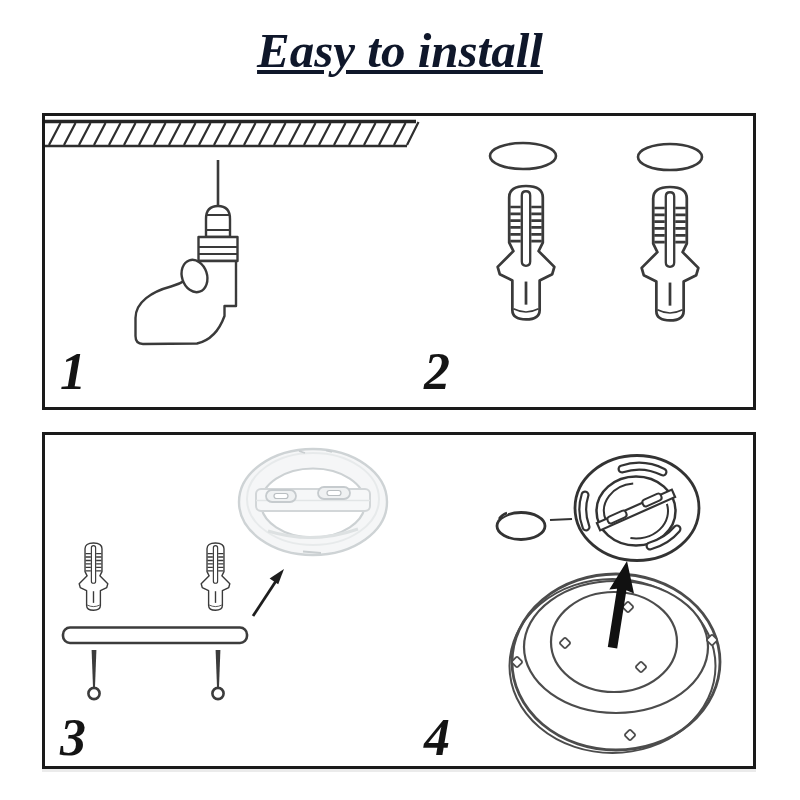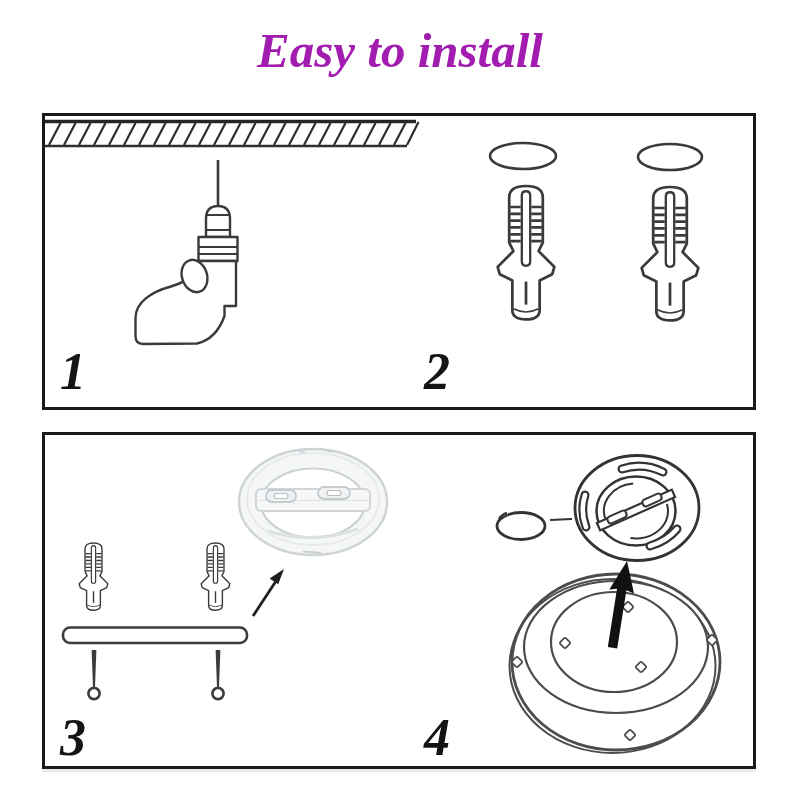--- a/index.html
+++ b/index.html
@@ -1,19 +1,19 @@
 <!DOCTYPE html>
 <html><head>
 <meta charset="utf-8">
 <style>
   html,body{margin:0;padding:0;background:#ffffff;}
   #page{position:relative;width:800px;height:800px;background:#ffffff;overflow:hidden;
         font-family:"Liberation Serif", serif;}
   .title{position:absolute;left:0;top:22px;width:100%;text-align:center;
-         font-style:italic;font-weight:bold;font-size:49px;color:#a21caf;letter-spacing:0px;}
+         font-style:italic;font-weight:bold;font-size:49px;color:#0f172a;letter-spacing:0px;text-decoration:underline;}
   .panel{position:absolute;left:42px;width:714px;border:3px solid #1a1a1a;background:#fff;box-sizing:border-box;}
   #panel-1{top:113px;height:297px;}
   #panel-2{top:432px;height:337px;box-shadow:0 3px 0 rgba(0,0,0,0.08);}
   .panel svg{position:absolute;left:0;top:0;width:100%;height:100%;display:block;}
   .stepnum{position:absolute;font-style:italic;font-weight:bold;font-size:52px;
            line-height:1;color:#141414;}
   #num1{left:60px;top:346px;}
   #num2{left:424px;top:346px;}
   #num3{left:60px;top:712px;}
   #num4{left:424px;top:712px;}

